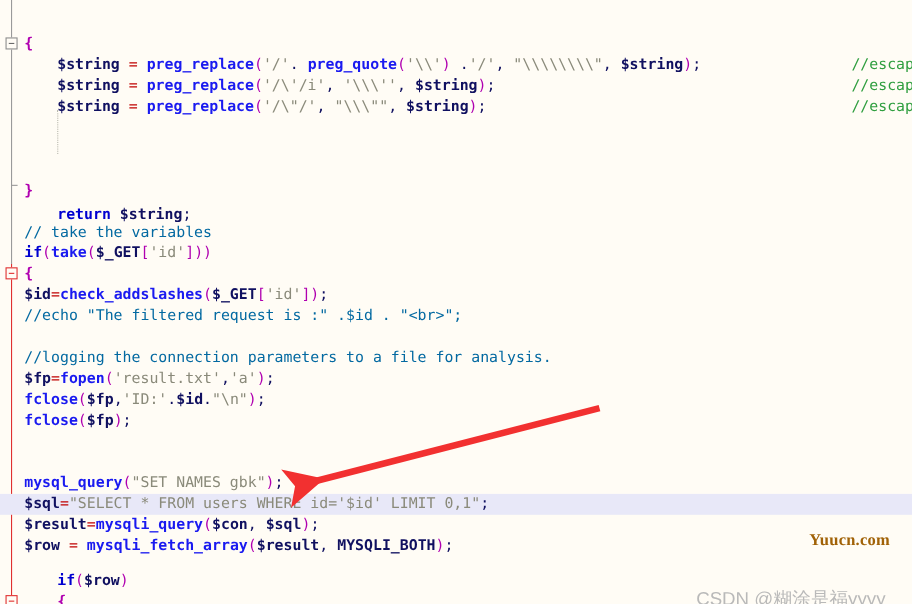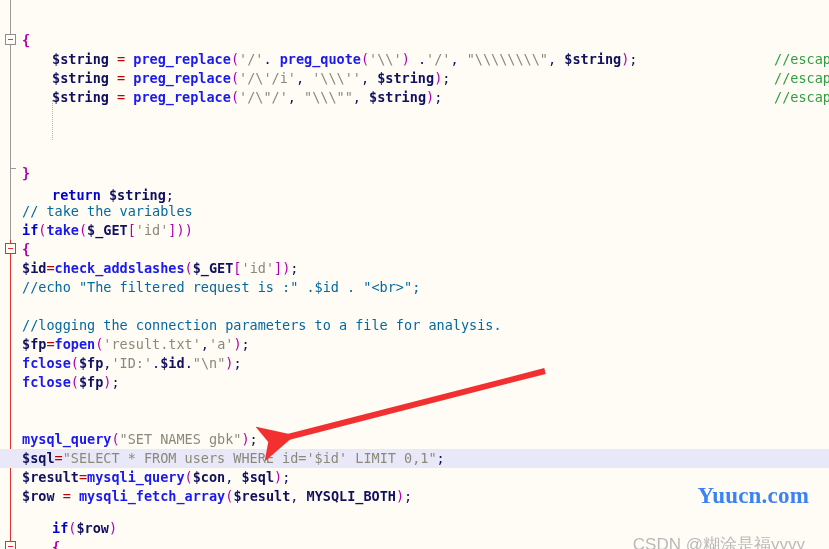--- a/index.html
+++ b/index.html
@@ -129,23 +129,23 @@
     inset: 0;
     pointer-events: none;
   }
 
   
   #brand {
     position: absolute;
     right: 20px;
     top: 483px;
     font-family: "Liberation Serif", "DejaVu Serif", serif;
-    font-size: 23px;
+    font-size: 15px;
     font-weight: bold;
-    color: #3b82f6;
+    color: #a16207;
     letter-spacing: 0.2px;
   }
   #csdn {
     position: absolute;
     right: 24px;
     top: 533px;
     font-family: "Liberation Sans", "DejaVu Sans", sans-serif;
     font-size: 17px;
     color: #b9b9b9;
     white-space: nowrap;

